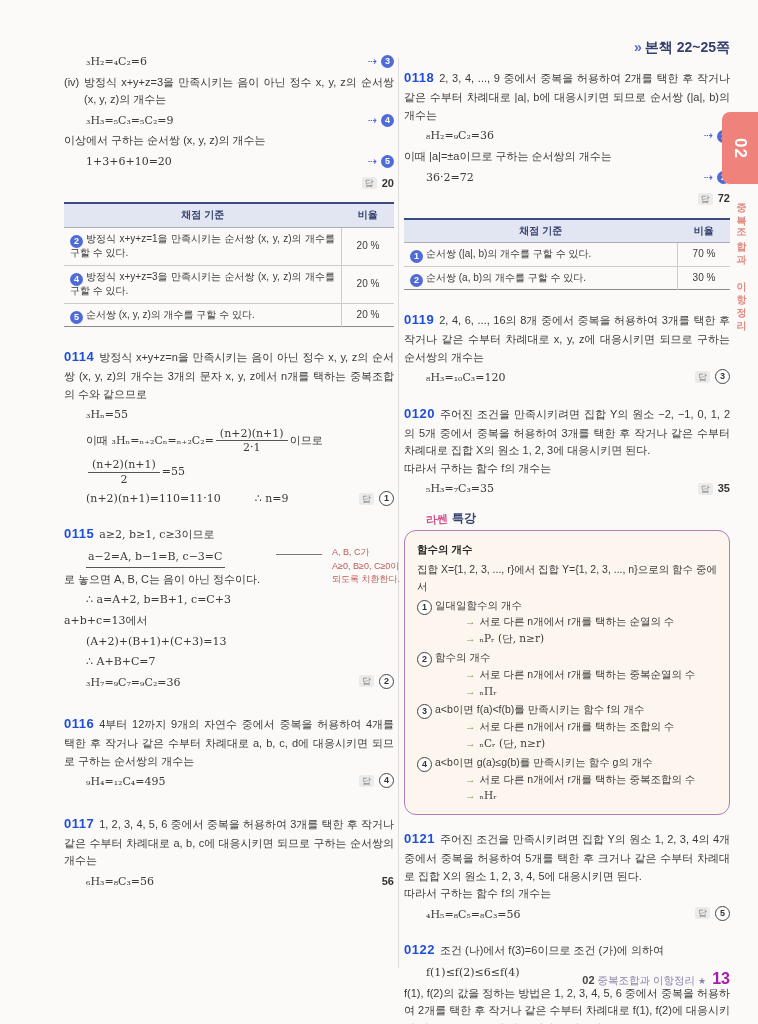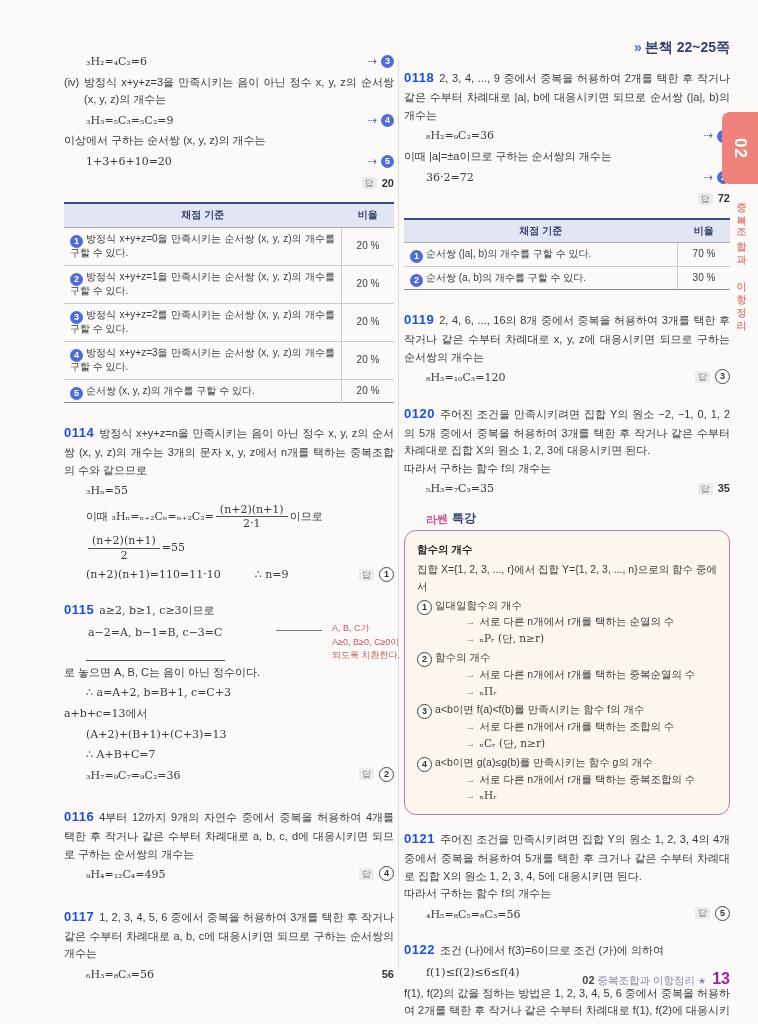--- a/index.html
+++ b/index.html
@@ -40,21 +40,21 @@
   
   .crit-table{width:100%;border-collapse:collapse;margin:10px 0 0 0;font-size:10px;line-height:1.45;
     border-top:2px solid #3b4a80;border-bottom:1px solid #8a8a8a;}
   .crit-table th{background:#e2e5f2;color:#35406f;font-weight:bold;padding:4px 2px;border-bottom:1px solid #aab;}
   .crit-table td{padding:4px 6px;border-top:1px solid #ccc;vertical-align:middle;text-align:justify;}
   .crit-table td.ratio{width:40px;text-align:center;border-left:1px solid #ccc;}
   .crit-table tr:first-child td{border-top:none;}
   .crit-table .badge{margin-right:3px;transform:translateY(2px);}
   
   .p0115-wrap{position:relative;}
-  .subline{display:inline-block;border-bottom:1px solid #555;padding:0 2px 18px 2px;}
+  .subline{display:inline-block;border-bottom:1px solid #555;padding:0 2px 1px 2px;}
   .connector{position:absolute;left:212px;top:30px;width:46px;border-top:1px solid #777;}
   .rednote{position:absolute;left:268px;top:22px;width:108px;color:#c25b56;font-size:9px;line-height:1.5;text-align:left;}
   
   .lect-tag{margin:0 0 0 22px;display:flex;align-items:flex-end;gap:4px;position:relative;z-index:2;}
   .lect-brand{color:#d1518e;font-weight:bold;font-size:11px;transform:rotate(-4deg);}
   .lect-word{color:#35406f;font-weight:bold;font-size:12px;}
   .lect-box{border:1.5px solid #b57ab5;border-radius:12px;background:#fdf6ee;padding:10px 12px;margin-top:2px;
     font-size:10.5px;}
   .lect-title{font-weight:bold;color:#222;margin-bottom:3px;}
   .lect-item{padding-left:18px;position:relative;margin-top:2px;}
@@ -115,29 +115,21 @@
     <span class="ansval">20</span>
   </div>
 
   <table class="crit-table">
     <tbody>
         <tr>
       <th>채점 기준</th>
       <th>비율</th>
     </tr>
     <tr>
-      <td><span class="badge">1</span><span>방정식 x+y+z=0을 만족시키는 순서쌍 (x, y, z)의 개수를 구할 수 있다.</span></td>
-      <td class="ratio">20 %</td>
-    </tr>
-    <tr>
       <td><span class="badge">2</span><span>방정식 x+y+z=1을 만족시키는 순서쌍 (x, y, z)의 개수를 구할 수 있다.</span></td>
-      <td class="ratio">20 %</td>
-    </tr>
-    <tr>
-      <td><span class="badge">3</span><span>방정식 x+y+z=2를 만족시키는 순서쌍 (x, y, z)의 개수를 구할 수 있다.</span></td>
       <td class="ratio">20 %</td>
     </tr>
     <tr>
       <td><span class="badge">4</span><span>방정식 x+y+z=3을 만족시키는 순서쌍 (x, y, z)의 개수를 구할 수 있다.</span></td>
       <td class="ratio">20 %</td>
     </tr>
     <tr>
       <td><span class="badge">5</span><span>순서쌍 (x, y, z)의 개수를 구할 수 있다.</span></td>
       <td class="ratio">20 %</td>
     </tr>

